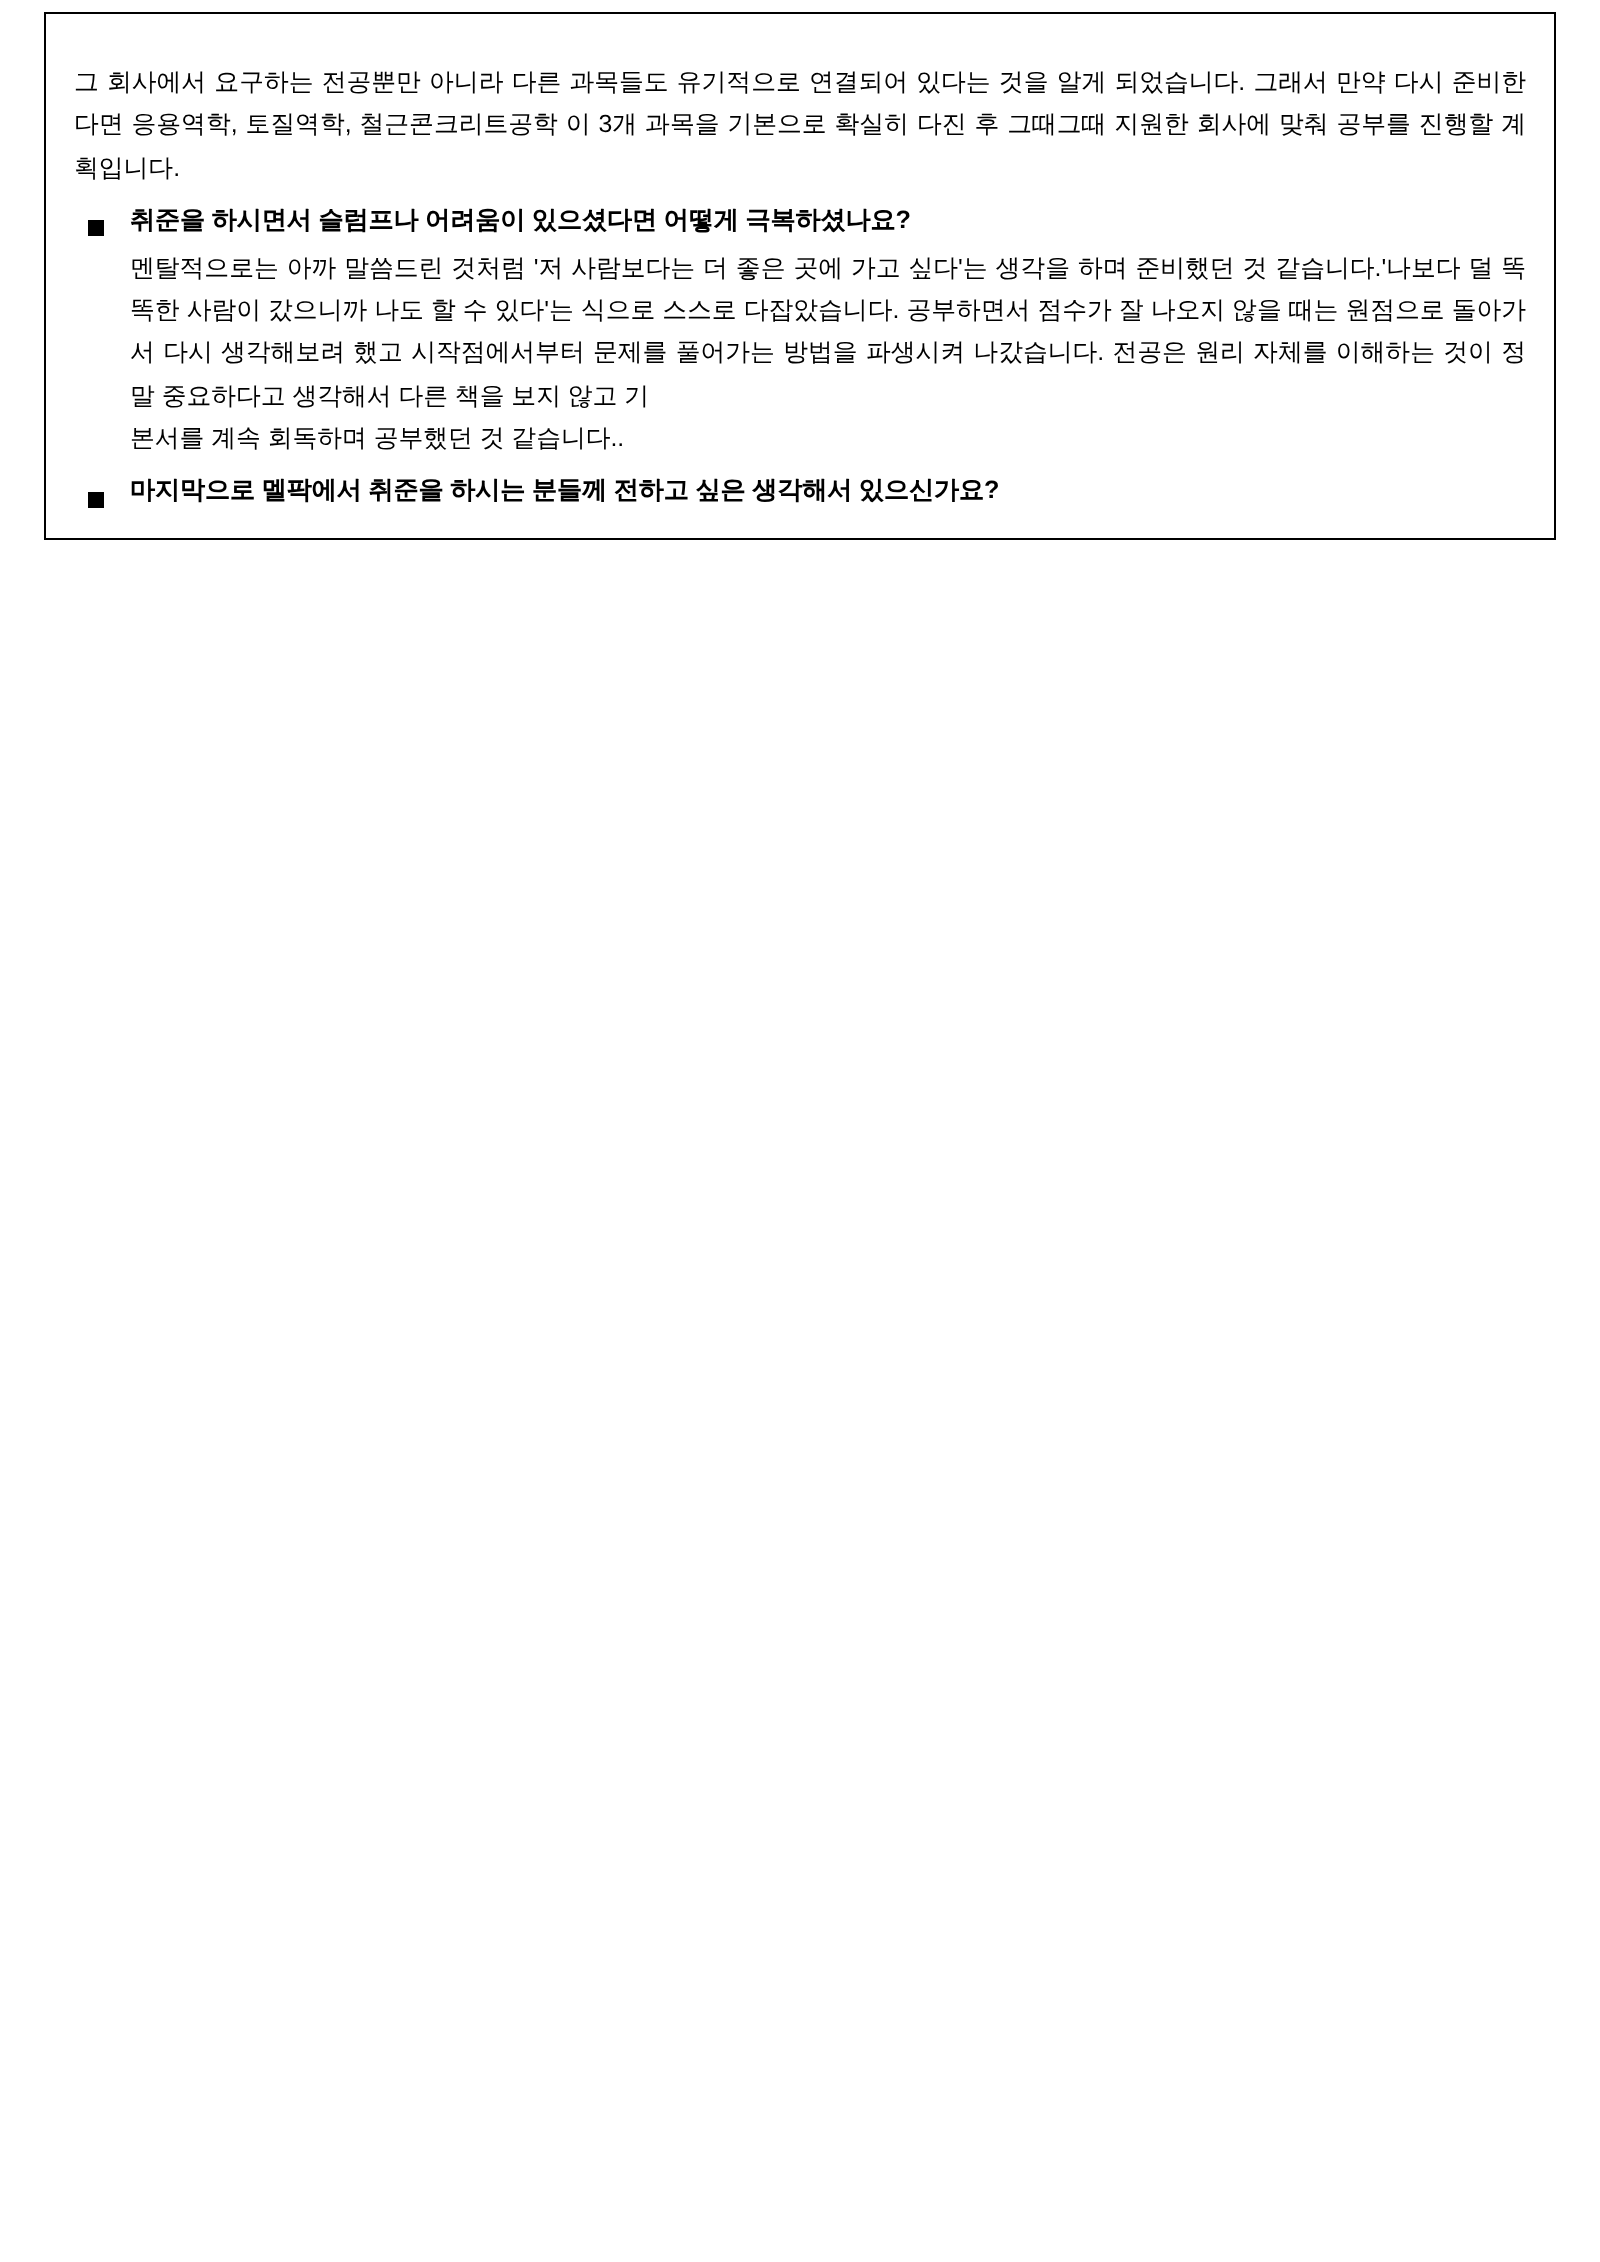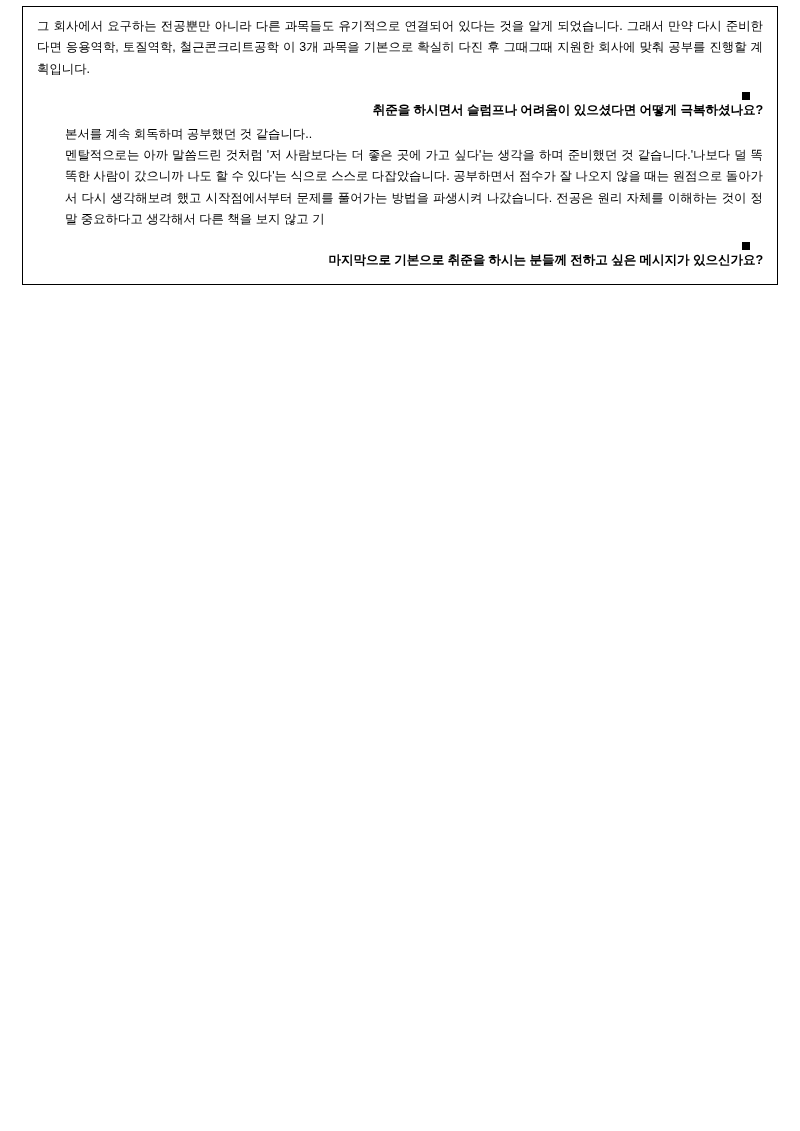--- a/index.html
+++ b/index.html
@@ -20,39 +20,38 @@
     background: #ffffff;
     box-sizing: border-box;
   }
   .content-box {
     position: absolute;
     left: 22px;
     top: 6px;
     width: 756px;
     border: 1px solid #000000;
     box-sizing: border-box;
-    padding: 9px 14px 12px 14px;
+    padding: 24px 14px 12px 14px;
     background: #ffffff;
   }
   .para {
     margin: 0;
     font-size: 12.4px;
     line-height: 1.72;
     text-align: justify;
     text-justify: inter-character;
     word-break: break-all;
   }
   .para.indent {
     padding-left: 28px;
   }
   .qitem {
     display: flex;
-    align-items: flex-end;
+    align-items: center;
     margin-top: 5px;
-    flex-direction: column;
   }
   .bullet {
     width: 8px;
     height: 8px;
     background: #000000;
     flex: 0 0 auto;
     margin: 7px 13px 0 7px;
   }
   .qtext {
     font-size: 12.6px;
@@ -74,24 +73,24 @@
 
   <div class="content-box">
 
     <p class="para">그 회사에서 요구하는 전공뿐만 아니라 다른 과목들도 유기적으로 연결되어 있다는 것을 알게 되었습니다. 그래서 만약 다시 준비한다면 응용역학, 토질역학, 철근콘크리트공학 이 3개 과목을 기본으로 확실히 다진 후 그때그때 지원한 회사에 맞춰 공부를 진행할 계획입니다.</p>
 
     <div class="qitem">
       <span class="bullet"></span>
       <span class="qtext">취준을 하시면서 슬럼프나 어려움이 있으셨다면 어떻게 극복하셨나요?</span>
     </div>
     <div class="ablock">
+      <p class="para indent">멘탈적으로는 아까 말씀드린 것처럼 '저 사람보다는 더 좋은 곳에 가고 싶다'는 생각을 하며 준비했던 것 같습니다.'나보다 덜 똑똑한 사람이 갔으니까 나도 할 수 있다'는 식으로 스스로 다잡았습니다. 공부하면서 점수가 잘 나오지 않을 때는 원점으로 돌아가서 다시 생각해보려 했고 시작점에서부터 문제를 풀어가는 방법을 파생시켜 나갔습니다. 전공은 원리 자체를 이해하는 것이 정말 중요하다고 생각해서 다른 책을 보지 않고 기</p>
       <p class="para indent tail">본서를 계속 회독하며 공부했던 것 같습니다..</p>
-      <p class="para indent">멘탈적으로는 아까 말씀드린 것처럼 '저 사람보다는 더 좋은 곳에 가고 싶다'는 생각을 하며 준비했던 것 같습니다.'나보다 덜 똑똑한 사람이 갔으니까 나도 할 수 있다'는 식으로 스스로 다잡았습니다. 공부하면서 점수가 잘 나오지 않을 때는 원점으로 돌아가서 다시 생각해보려 했고 시작점에서부터 문제를 풀어가는 방법을 파생시켜 나갔습니다. 전공은 원리 자체를 이해하는 것이 정말 중요하다고 생각해서 다른 책을 보지 않고 기</p>
     </div>
 
     <div class="qitem">
       <span class="bullet"></span>
-      <span class="qtext">마지막으로 기본으로 취준을 하시는 분들께 전하고 싶은 메시지가 있으신가요?</span>
+      <span class="qtext">마지막으로 멜팍에서 취준을 하시는 분들께 전하고 싶은 생각해서 있으신가요?</span>
     </div>
 
   </div>
 
 </div>
 
 </body></html>

